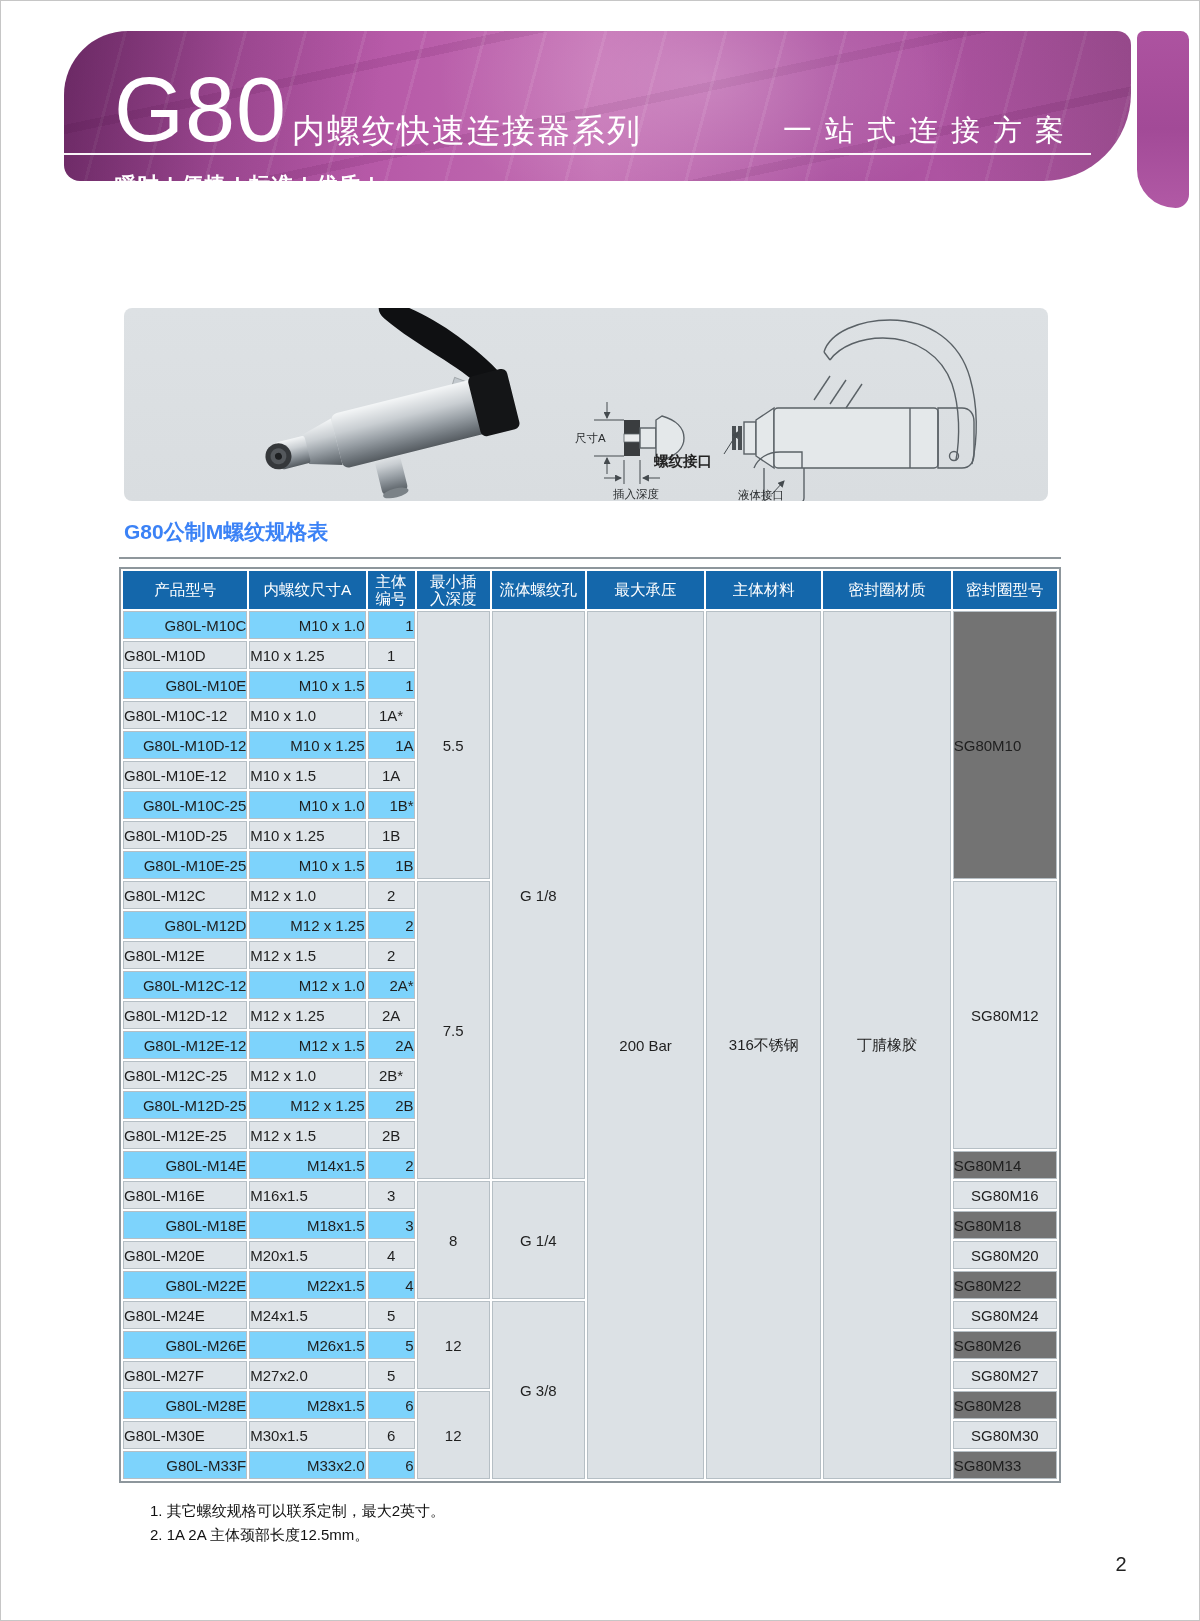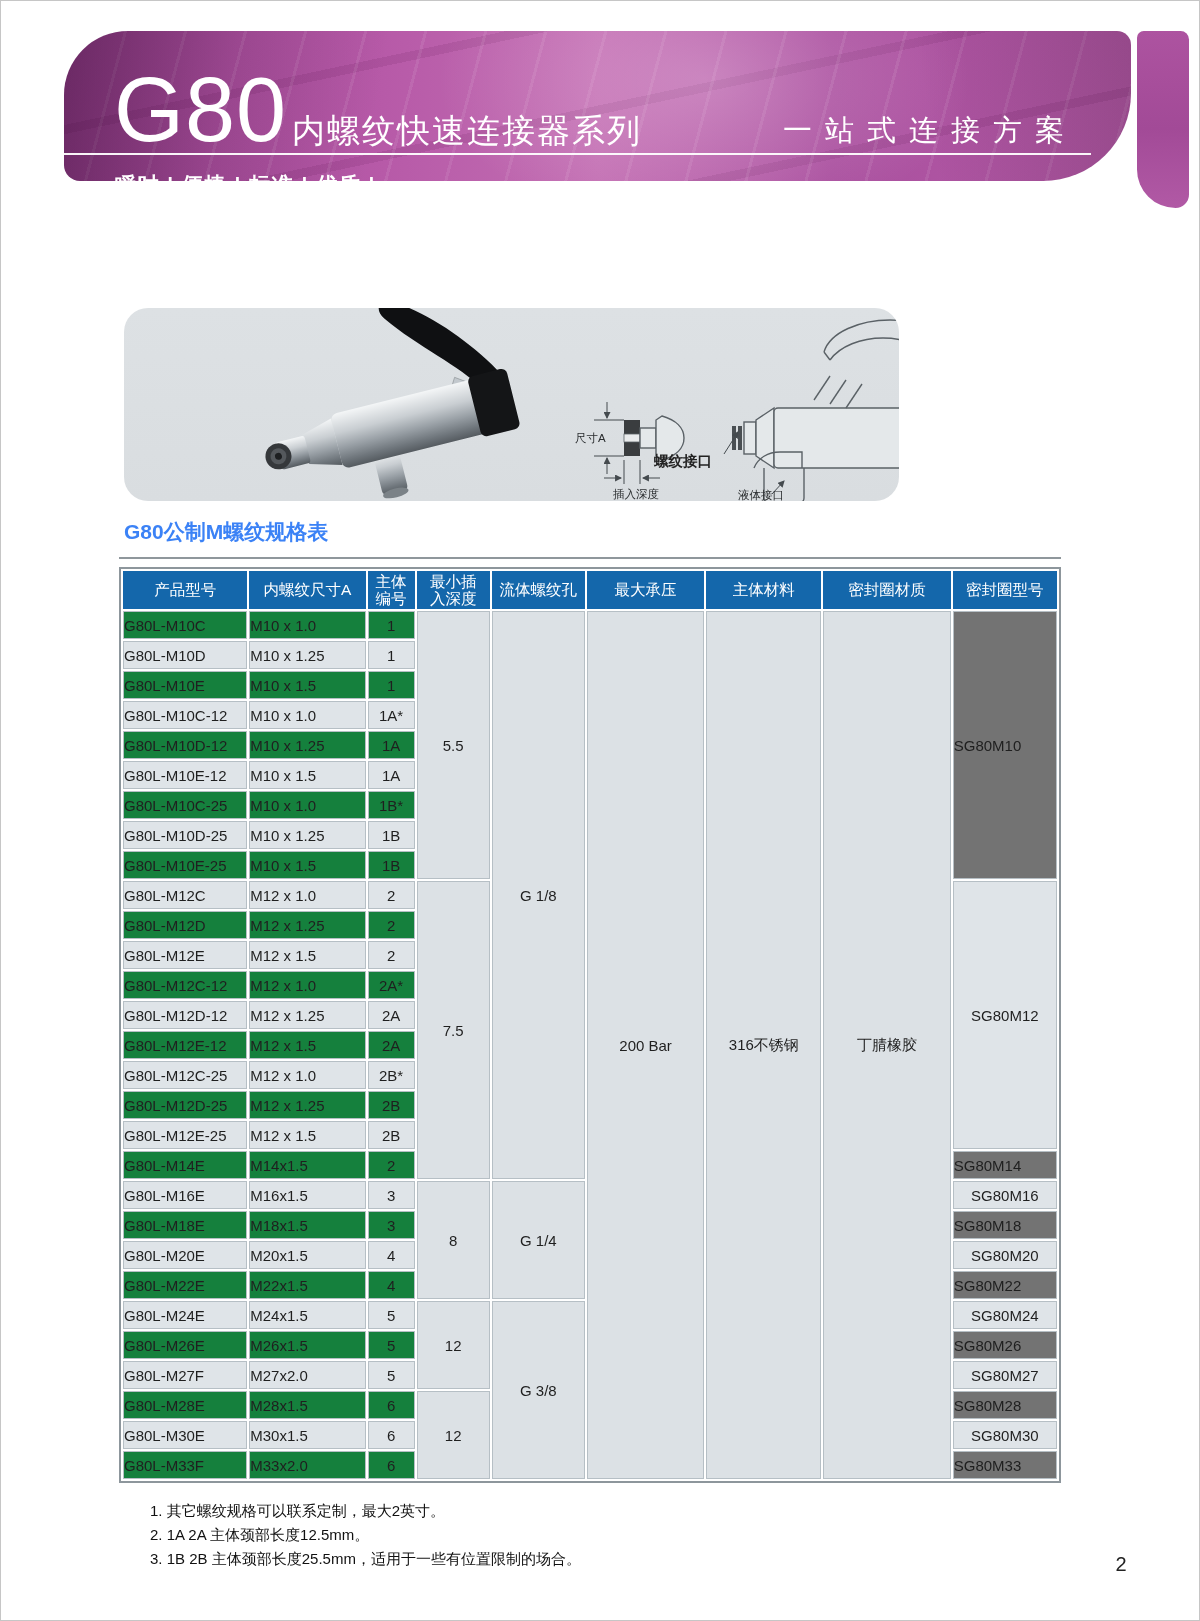--- a/index.html
+++ b/index.html
@@ -25,22 +25,22 @@
   .banner-subtitle{position:absolute;left:228px;top:78px;font-size:33px;color:#ffffff;
     font-weight:400;letter-spacing:2px;}
   .banner-line{position:absolute;left:0;right:40px;top:122px;height:2px;
     background:rgba(255,255,255,0.95);}
   .banner-slogan{position:absolute;right:54px;top:80px;font-size:29px;color:#ffffff;
     letter-spacing:13px;font-weight:400;white-space:nowrap;}
   .banner-tagline{position:absolute;left:51px;top:140px;font-size:21px;color:#ffffff;
     letter-spacing:1.5px;font-weight:700;white-space:nowrap;}
 
   
-  .figure-panel{position:absolute;left:123px;top:307px;width:775px;height:193px;
-    background:linear-gradient(180deg,#dde1e4 0%,#d9dde0 100%);border-radius:24px;overflow:hidden;}
+  .figure-panel{position:absolute;left:123px;top:307px;width:924px;height:193px;
+    background:linear-gradient(180deg,#dde1e4 0%,#d9dde0 100%);border-radius:8px;overflow:hidden;}
   .figure-panel svg{display:block;}
   .draw{stroke:#5a6166;stroke-width:1.4;fill:none;}
   .drawfill{stroke:#5a6166;stroke-width:1.4;fill:#e4e8ea;}
   .dim{stroke:#444a4e;stroke-width:1;fill:none;}
   .lbl{font-family:"Liberation Sans",sans-serif;font-size:11.5px;fill:#2a2d2f;}
   .lbl-big{font-family:"Liberation Sans",sans-serif;font-size:14.5px;font-weight:bold;fill:#222;}
 
   
   .section-title{position:absolute;left:123px;top:517px;font-size:21px;font-weight:600;color:#3b82f6;}
   .section-rule{position:absolute;left:118px;top:556px;width:942px;height:2px;background:#8f979c;}
@@ -48,21 +48,21 @@
   
   .spec-table{position:absolute;left:118px;top:566px;width:942px;
     border-collapse:separate;border-spacing:2px;background:#ffffff;
     border:2px solid #8d969c;table-layout:fixed;}
   .spec-table th{background:#1467ab;color:#ffffff;font-size:15.5px;font-weight:400;
     height:36px;padding:1px 0;text-align:center;vertical-align:middle;white-space:pre-line;line-height:1.12;}
   .spec-table td{height:26px;font-size:15px;color:#1f1f1f;vertical-align:middle;
     border:1px solid #b6bfc5;padding:0;}
   .cell-left{text-align:left;padding-left:10px;}
   .cell-center{text-align:center;}
-  .row-dark{background:#15803d;}
+  .row-dark{background:#7dd3fc;text-align:right;}
   .row-light{background:#dfe4e8;}
   .cell-merged{background:#dce1e5;text-align:center;}
   .seal-dark{background:#737373;text-align:left;}
   .seal-light{background:#dfe4e8;text-align:center;}
 
   
   .footnotes{position:absolute;left:121px;top:1498px;font-size:15px;color:#111;line-height:24px;margin-left:28px;}
   .page-number{position:absolute;left:1100px;top:1552px;width:40px;text-align:center;
     font-size:20px;color:#222;}
 </style>
@@ -356,17 +356,16 @@
           <td class="cell-left row-dark">M33x2.0</td>
           <td class="cell-center row-dark">6</td>
           <td class="seal-dark">SG80M33</td>
         </tr>
       </tbody>
   </table>
 
   <div class="footnotes">
     <div>1. 其它螺纹规格可以联系定制，最大2英寸。</div>
     <div>2. 1A 2A 主体颈部长度12.5mm。</div>
-    <div>3. 1B 2B  主体颈部长度25.5mm，适用于一些有位置限制的场合。</div>
   </div>
 
   <div class="page-number">2</div>
 </div>
 
 </body></html>

